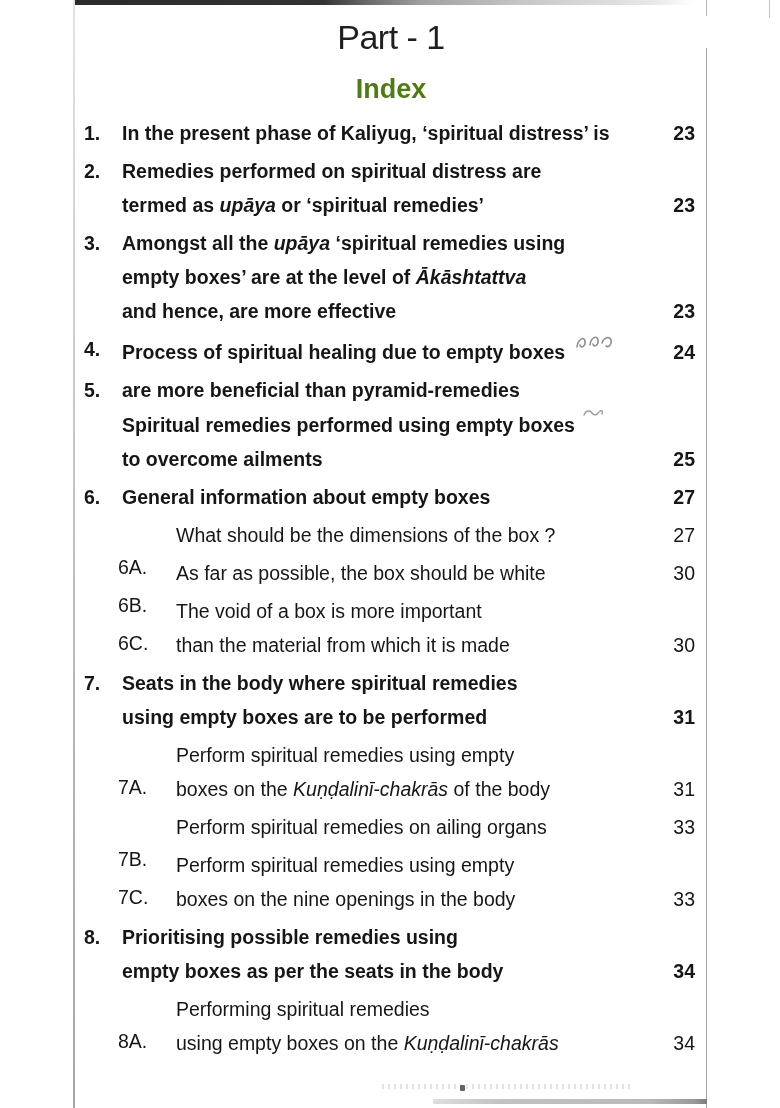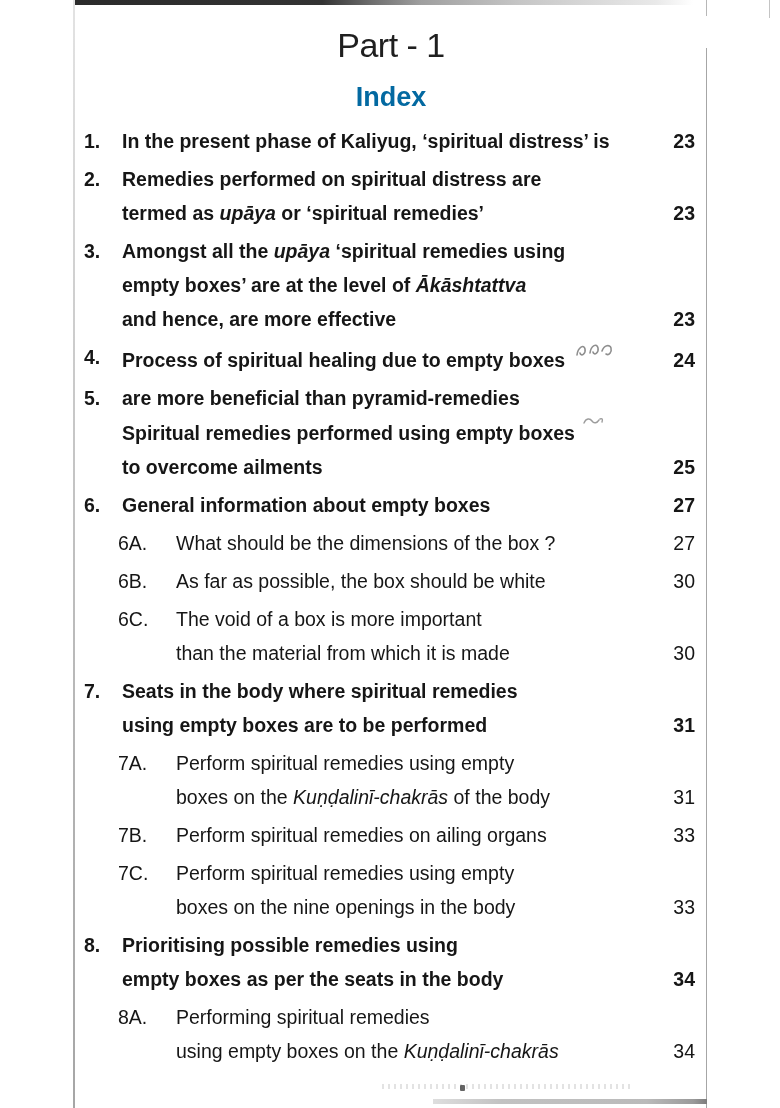--- a/index.html
+++ b/index.html
@@ -48,45 +48,45 @@
   .show-dot {
     position: absolute; left: 460px; top: 1085px; width: 5px; height: 6px;
     background: #4a4a4a; border-radius: 1px; opacity: 0.85;
   }
 
   
   .sheet {
     position: absolute; left: 75px; top: 0; width: 632px; height: 1108px;
   }
   .page-title {
-    margin: 12px; padding-top: 12px;
+    margin: 4px; padding-top: 12px;
     text-align: center;
     font-size: 34px; font-weight: 400; line-height: 1.25;
     letter-spacing: -0.5px; color: #1f1f1f;
   }
   .index-heading {
     margin: 15px 0 0 0;
     text-align: center;
     font-size: 27px; font-weight: 700; line-height: 1.15;
-    color: #0369a1;
+    color: #4d7c0f;
   }
   .toc { margin-top: 11px; }
 
   .entry {
     position: relative;
     margin-bottom: 4px;
     font-size: 19.5px;
     line-height: 34px;
     color: #161616;
   }
   .entry.main { font-weight: 700; padding-left: 47px; }
   .entry.sub  { font-weight: 400; padding-left: 101px; }
   .entry .num { position: absolute; top: 0; }
   .entry.main .num { left: 9px; }
-  .entry.sub  .num { left: 43px; }
+  .entry.sub  .num { left: 43px; margin-top: 32px; }
   .entry .pg {
     position: absolute; right: 12px; bottom: 0; line-height: 34px; margin-top: 42px;
   }
   .line { white-space: nowrap; }
   .it { font-style: italic; }
 
   .scr { display: inline-block; }
   .scr-a { vertical-align: 5px; margin-left: 8px; }
   .scr-b { vertical-align: 12px; margin-left: 6px; }
 </style>

